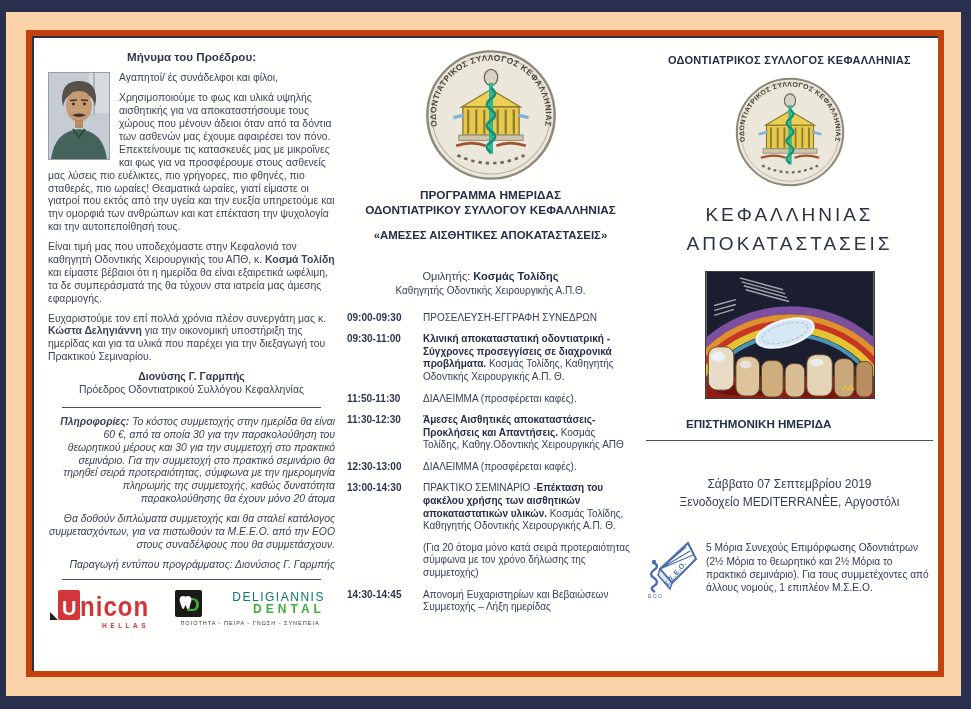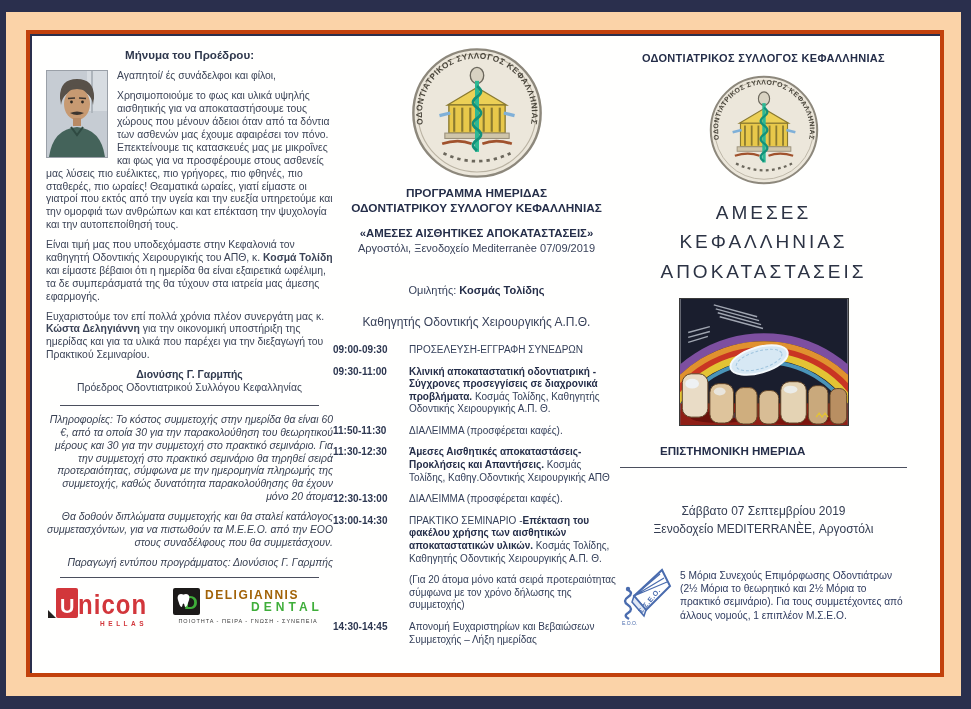--- a/index.html
+++ b/index.html
@@ -15,45 +15,45 @@
     padding: 12px 10px 13px 6px;
   }
   .mat {
     width: 100%; height: 100%;
     background: #fbd3a8;
     padding: 18px 17px 19px 20px;
   }
   .page {
     width: 100%; height: 100%;
     background: #fffffe;
-    border: 4px solid #c2410c;
+    border: 6px solid #c2410c;
     box-shadow: inset 2px 2px 0 0 #2a2f4d;
     display: flex;
-    gap: 0;
+    gap: 12px;
     padding: 12px 10px 6px 16px;
     overflow: hidden;
   }
   .col { width: 287px; flex: 0 0 287px; }
 
   
   .col-left { font-size: 10.4px; line-height: 1.24; color: #3c4457; }
   .msg-heading {
     text-align: center; font-weight: bold; font-size: 11.6px;
     color: #2e374c; margin: 2px 0 8px 0;
   }
   .photo {
     float: left; width: 62px; height: 88px;
     margin: 0 9px 4px 0; border: 1px solid #9aa0a8;
   }
   .col-left p { margin-bottom: 7px; }
   .sig { text-align: center; margin: 0 0 10px 0; }
   .sig-name { font-weight: bold; color: #2e374c; }
   hr.sep { border: none; border-top: 1px solid #4b4f5e; width: 90%; margin: 4px auto 8px auto; }
   .info { font-style: italic; text-align: right; color: #3a4254; }
-  .info b { font-weight: normal; }
+  .info b { font-weight: bold; }
   .logos {
     display: flex; align-items: flex-start; justify-content: center;
     gap: 26px; margin-top: 10px;
   }
   .unicon { display: flex; flex-direction: column; align-items: flex-end; }
   .unicon-row { display: flex; align-items: flex-end; position: relative; }
   .u-box {
     width: 22px; height: 30px; background: #d2363b; color: #fff;
     font-weight: bold; font-size: 20px; display: flex; align-items: flex-end;
     justify-content: center; border-radius: 2px; line-height: 1.2;
@@ -66,33 +66,33 @@
   }
   .u-word {
     color: #d2363b; font-weight: bold; font-size: 24px;
     letter-spacing: 1px; line-height: 1; transform: scaleY(1.12);
     transform-origin: bottom;
   }
   .u-sub { color: #d2363b; font-size: 6.5px; letter-spacing: 3.5px; margin-top: 2px; font-weight: bold; }
   .dd { display: flex; flex-direction: column; }
   .dd-row { display: flex; align-items: center; gap: 5px; }
   .dd-names { line-height: 1.05; }
-  .dd-name1 { color: #a16207; font-weight: bold; font-size: 12px; letter-spacing: 1.5px; }
+  .dd-name1 { color: #0f766e; font-weight: normal; font-size: 12px; letter-spacing: 1.5px; text-align: right; }
   .dd-name2 { color: #3fae3a; font-weight: bold; font-size: 12px; letter-spacing: 4px; margin-left: 46px; }
   .dd-tag { font-size: 5.5px; color: #3a3a3a; letter-spacing: 1px; margin-top: 3px; text-align: center; }
 
   
   .col-mid { font-size: 10.6px; line-height: 1.26; color: #35405a; text-align: center; }
   .seal { display: block; margin: 0 auto; }
   .prog-title { font-weight: bold; font-size: 11.8px; color: #252e49; margin-top: 6px; }
   .prog-sub { font-weight: bold; font-size: 11.4px; color: #252e49; margin-top: 10px; }
   .prog-venue { font-size: 11px; margin-top: 2px; color: #39425a; }
   .speaker { margin-top: 28px; font-size: 11px; }
   .speaker b { color: #252e49; }
-  .speaker-title { font-size: 12px; color: #39425a; margin-top: 17px; }
+  .speaker-title { font-size: 10px; color: #39425a; margin-top: 1px; }
   .schedule {
     display: grid; grid-template-columns: 66px 1fr;
     column-gap: 10px; row-gap: 9px;
     margin-top: 14px; text-align: left; font-size: 10px;
   }
   .sch-time { font-weight: bold; color: #2c3650; white-space: nowrap; }
   .sch-desc b { color: #252e49; }
   .sch-note { margin-top: 9px; }
   .sch-note:empty { display: none; margin: 0; }
 
@@ -205,21 +205,20 @@
             <textPath href="#sealArcM" startOffset="50%" text-anchor="middle">ΟΔΟΝΤΙΑΤΡΙΚΟΣ ΣΥΛΛΟΓΟΣ ΚΕΦΑΛΛΗΝΙΑΣ</textPath>
           </text>
           <defs>
               <path id="sealArcM" d="M 11,63 A 41,41 0 1 1 89,63"></path>
             </defs>
         </svg>
 
         <div class="prog-title">ΠΡΟΓΡΑΜΜΑ ΗΜΕΡΙΔΑΣ</div>
         <div class="prog-title" style="margin-top:0">ΟΔΟΝΤΙΑΤΡΙΚΟΥ ΣΥΛΛΟΓΟΥ ΚΕΦΑΛΛΗΝΙΑΣ</div>
         <div class="prog-sub">«ΑΜΕΣΕΣ ΑΙΣΘΗΤΙΚΕΣ ΑΠΟΚΑΤΑΣΤΑΣΕΙΣ»</div>
-        <div class="prog-venue">Αργοστόλι, Ξενοδοχείο Mediterranèe 07/09/2019</div>
         <div class="speaker"><span>Ομιλητής: </span><b>Κοσμάς Τολίδης</b></div>
         <div class="speaker-title">Καθηγητής Οδοντικής Χειρουργικής Α.Π.Θ.</div>
 
         <div class="schedule">
           <div class="sch-time">09:00-09:30</div>
           <div class="sch-desc"><span>ΠΡΟΣΕΛΕΥΣΗ-ΕΓΓΡΑΦΗ ΣΥΝΕΔΡΩΝ</span><b></b><span></span></div>
 
           <div class="sch-time">09:30-11:00</div>
           <div class="sch-desc"><span></span><b>Κλινική αποκαταστατική οδοντιατρική - Σύγχρονες προσεγγίσεις σε διαχρονικά προβλήματα.</b><span> Κοσμάς Τολίδης, Καθηγητής Οδοντικής Χειρουργικής Α.Π. Θ.</span></div>
 
@@ -265,21 +264,20 @@
           <path d="M50,30 q6,4 0,8 q-6,4 0,8 q6,4 0,8 q-6,4 0,8 q6,4 0,8 q-6,4 0,8" fill="none" stroke="#13917a" stroke-width="2"></path>
           <text font-size="6.2" fill="#4a463c" font-weight="bold" letter-spacing="0.4">
             <textPath href="#sealArcR" startOffset="50%" text-anchor="middle">ΟΔΟΝΤΙΑΤΡΙΚΟΣ ΣΥΛΛΟΓΟΣ ΚΕΦΑΛΛΗΝΙΑΣ</textPath>
           </text>
           <defs>
               <path id="sealArcR" d="M 11,63 A 41,41 0 1 1 89,63"></path>
             </defs>
         </svg>
 
         <div class="big-title">
-          <div>ΑΜΕΣΕΣ</div>
           <div>ΚΕΦΑΛΛΗΝΙΑΣ</div>
           <div>ΑΠΟΚΑΤΑΣΤΑΣΕΙΣ</div>
         </div>
 
         <svg class="painting" width="170" height="128" viewBox="0 0 170 128">
           <rect width="170" height="128" fill="#1a1e2e"></rect>
           <g stroke="#cdd3dd" stroke-width="1.4" opacity="0.75">
             <line x1="34" y1="6" x2="78" y2="18"></line>
               <line x1="36" y1="10" x2="80" y2="22"></line>
             <line x1="38" y1="14" x2="82" y2="26"></line>

